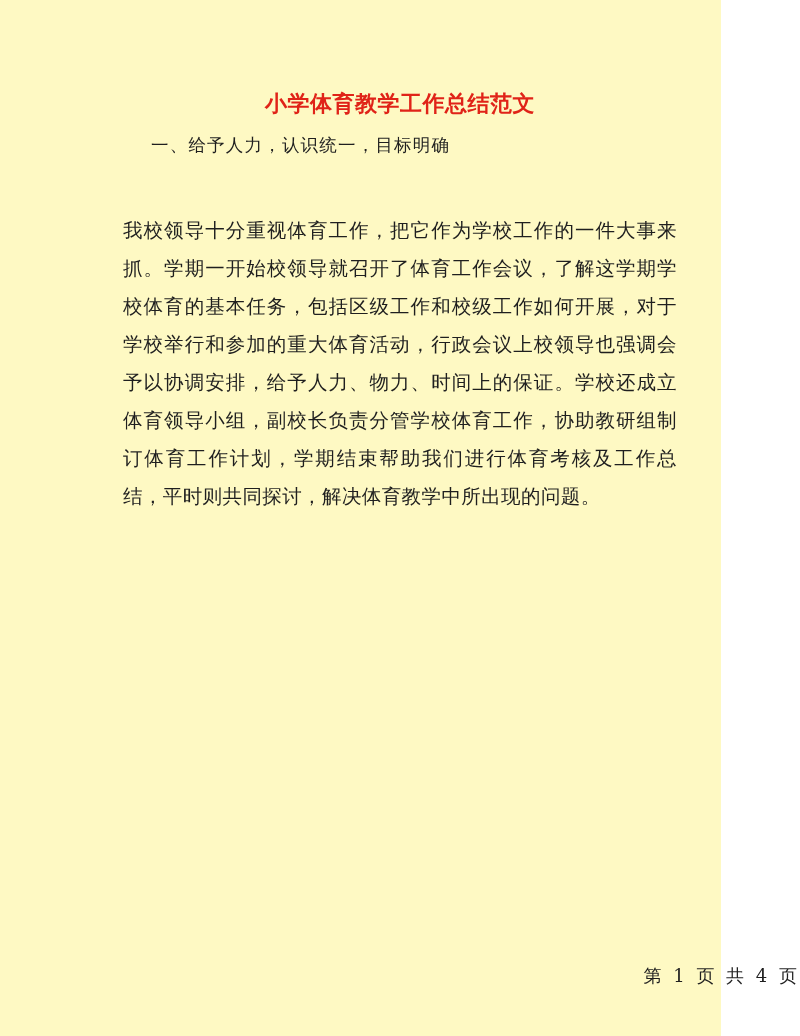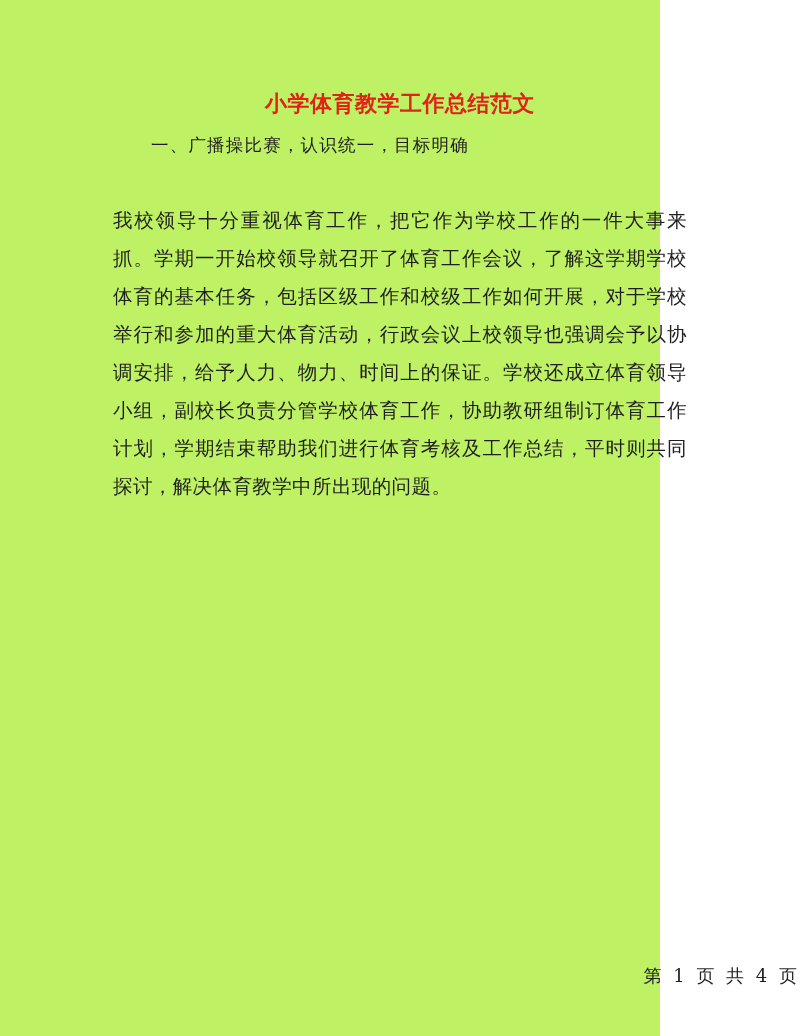--- a/index.html
+++ b/index.html
@@ -15,23 +15,23 @@
     overflow: hidden;
     font-family: "DejaVu Serif", "Liberation Serif", serif;
     color: #1a1a1a;
     -webkit-font-smoothing: antialiased;
   }
 
   .page {
     position: absolute;
     left: 0;
     top: 0;
-    width: 660px;
+    width: 721px;
     height: 1036px;
-    background: #bef264;
+    background: #fef9c3;
     box-sizing: border-box;
   }
 
   .doc-body {
     position: absolute;
     left: 113px;
     top: 86px;
     width: 574px;
   }
 
@@ -52,21 +52,21 @@
     margin: 0;
     text-indent: 38px;
     letter-spacing: 1.2px;
     color: #1f1f1f;
     white-space: nowrap;
   }
 
   .body-para {
     font-size: 19.5px;
     line-height: 38px;
-    margin: 0;
+    margin: 10px;
     text-align: justify;
     text-align-last: left;
     letter-spacing: 0.4px;
     color: #1f1f1f;
     word-break: break-all;
   }
 
   .blank-line {
     height: 38px;
     line-height: 38px;
@@ -87,21 +87,21 @@
 </style>
 </head>
 <body>
 
 <div class="page">
 
   <div class="doc-body">
 
     <h1 class="doc-title">小学体育教学工作总结范文</h1>
 
-    <p class="section-heading">一、广播操比赛，认识统一，目标明确</p>
+    <p class="section-heading">一、给予人力，认识统一，目标明确</p>
 
     <div class="blank-line">&nbsp;</div>
 
     <p class="body-para">我校领导十分重视体育工作，把它作为学校工作的一件大事来抓。学期一开始校领导就召开了体育工作会议，了解这学期学校体育的基本任务，包括区级工作和校级工作如何开展，对于学校举行和参加的重大体育活动，行政会议上校领导也强调会予以协调安排，给予人力、物力、时间上的保证。学校还成立体育领导小组，副校长负责分管学校体育工作，协助教研组制订体育工作计划，学期结束帮助我们进行体育考核及工作总结，平时则共同探讨，解决体育教学中所出现的问题。</p>
 
     <div class="blank-line">&nbsp;</div>
 
 
     <div class="blank-line">&nbsp;</div>
 

